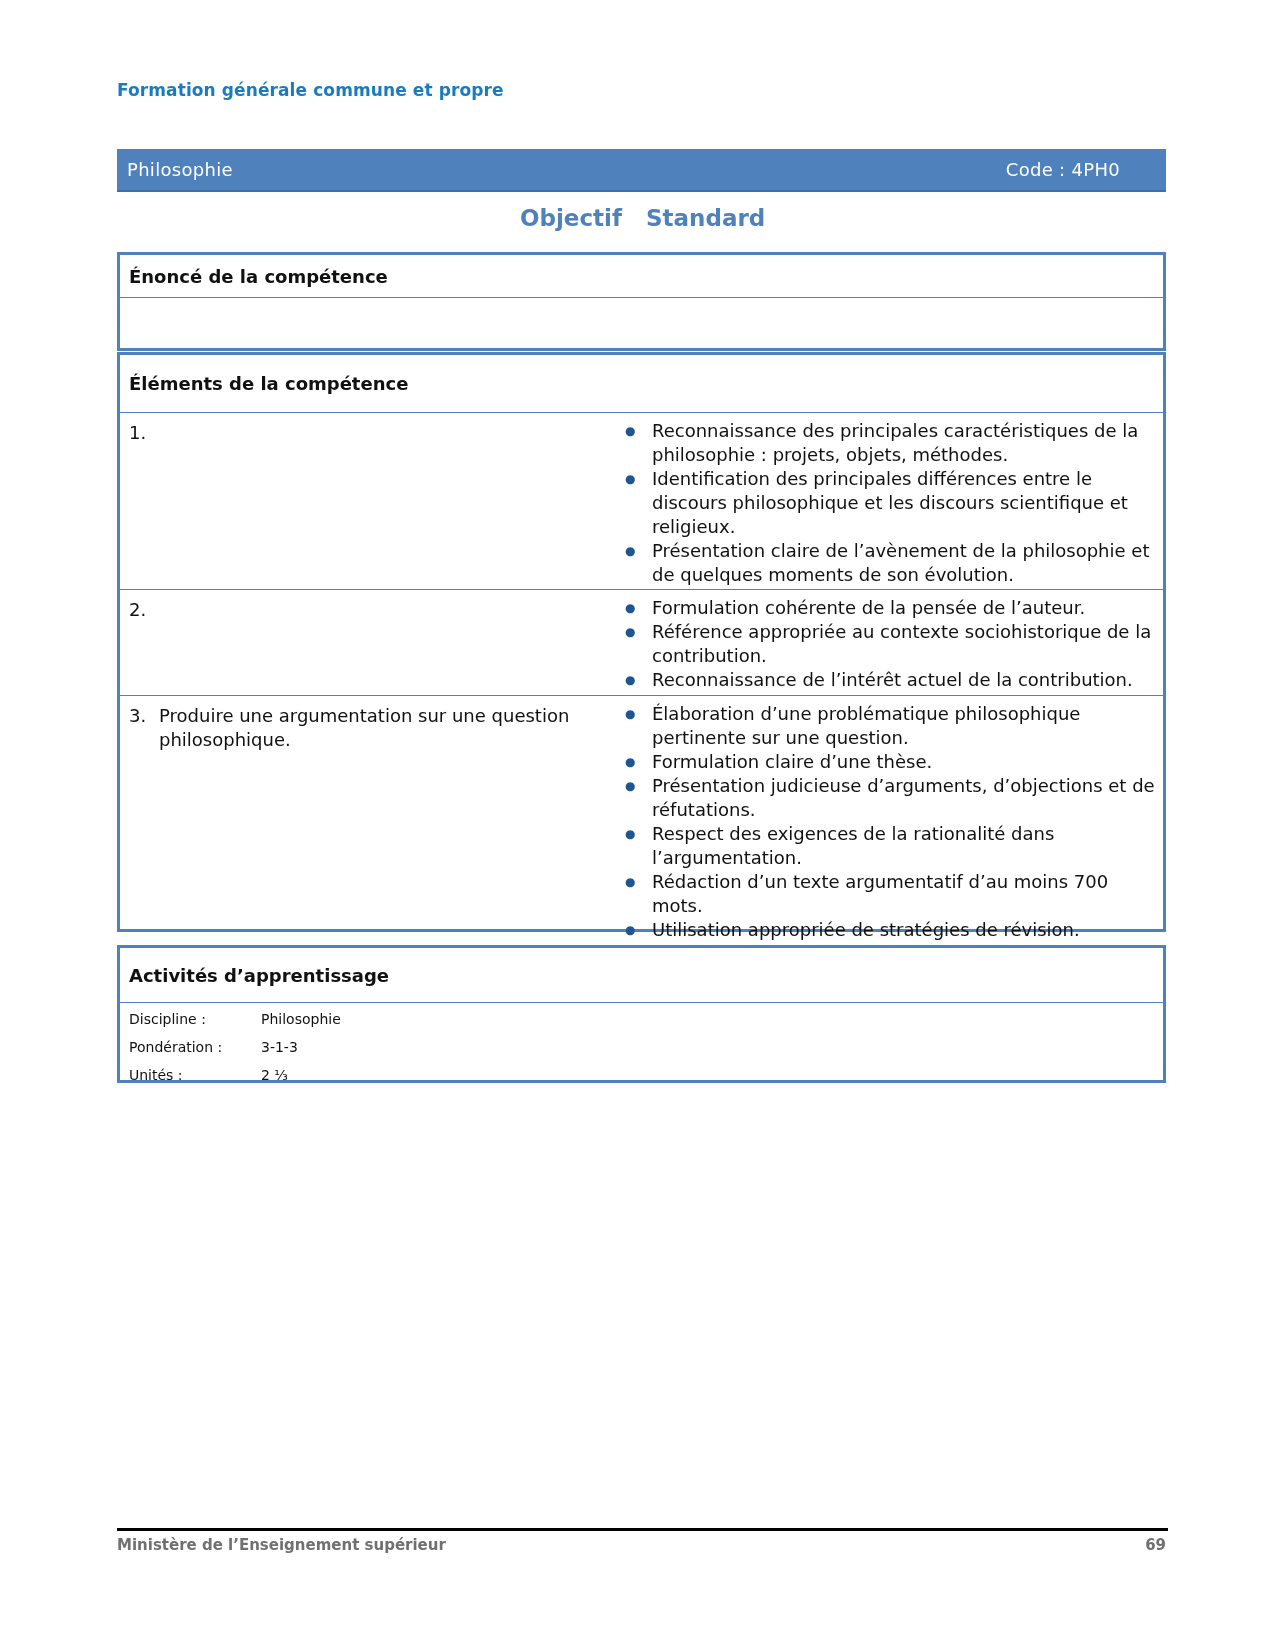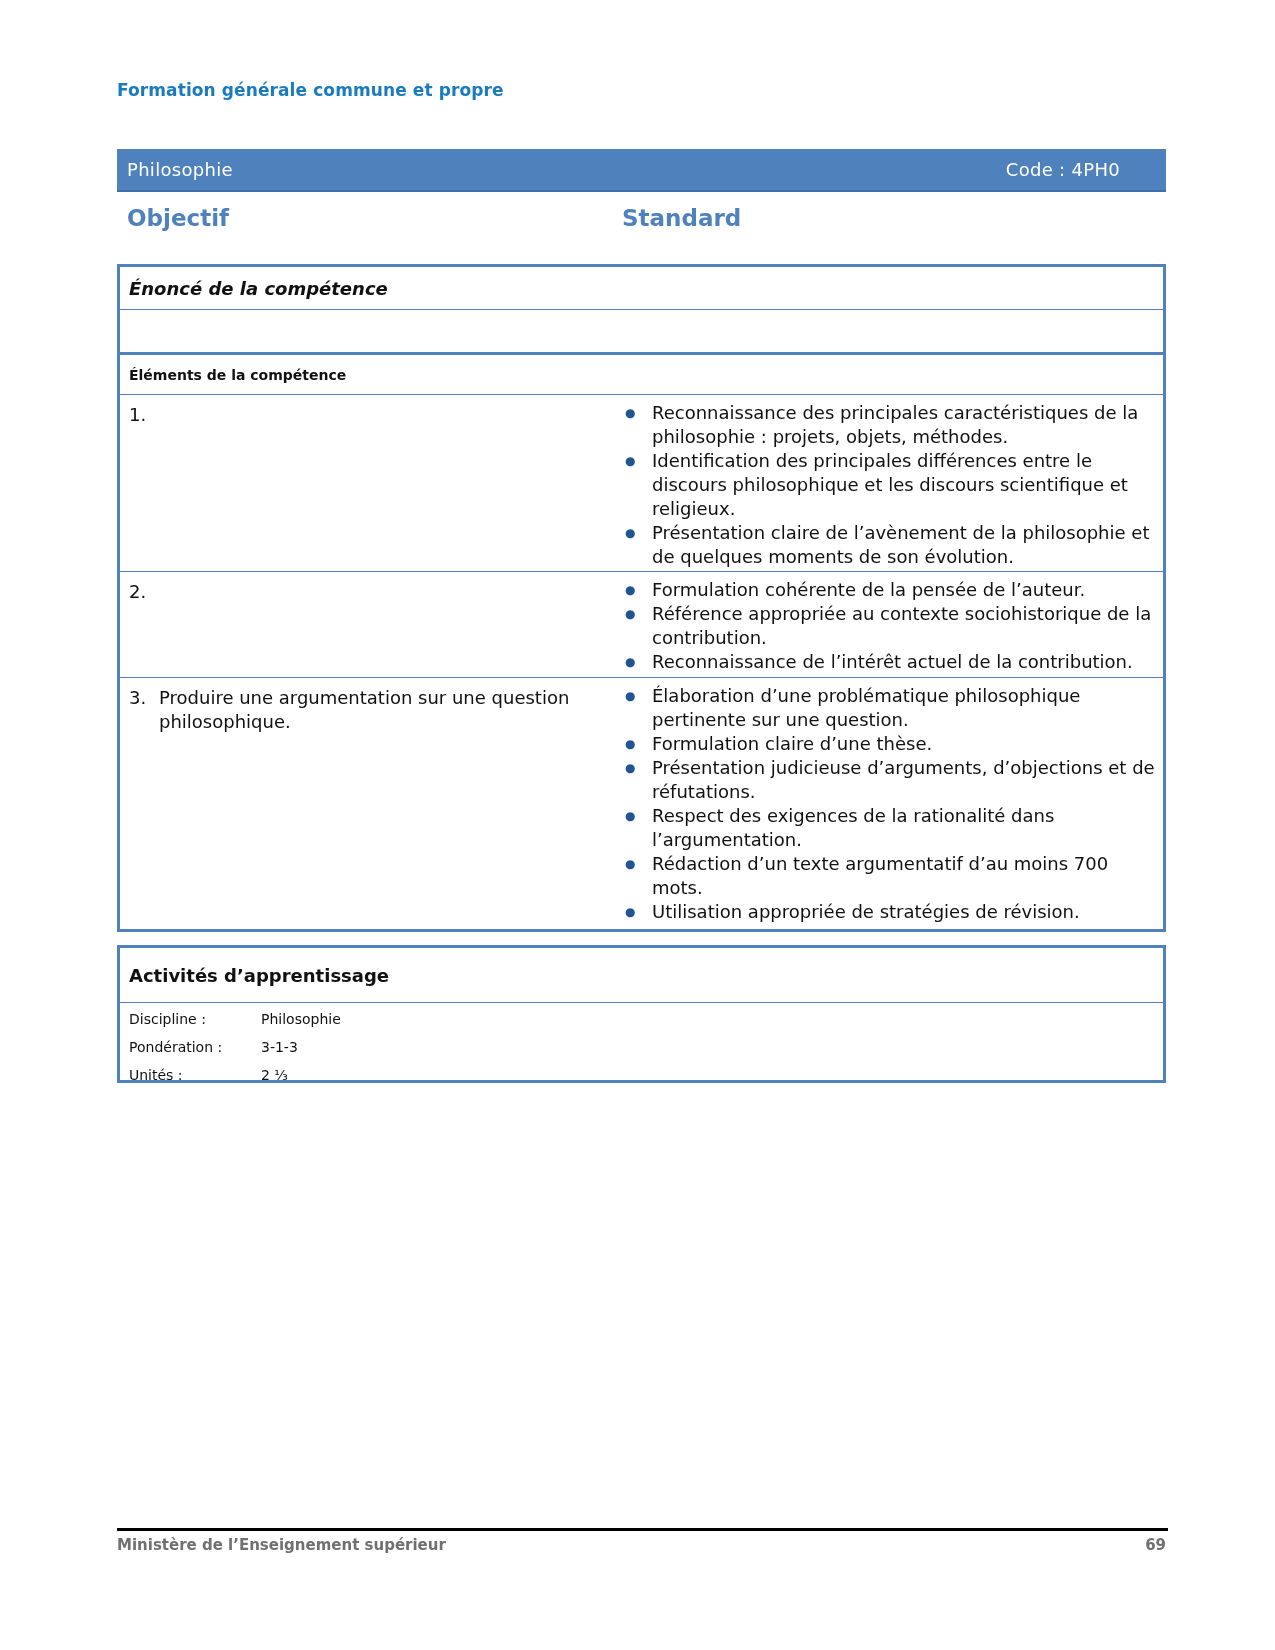--- a/index.html
+++ b/index.html
@@ -2,28 +2,28 @@
 <html><head>
 <meta charset="utf-8">
 <style>
   html, body { margin:0; padding:0; background:#ffffff; }
   body { width:1275px; height:1650px; position:relative; font-family:"DejaVu Sans", sans-serif; color:#111; overflow:hidden; }
   .subtitle { position:absolute; left:117px; top:80px; font-size:17px; color:#1a7bbf; letter-spacing:0.1px;font-weight:bold; }
   .course-bar { position:absolute; left:117px; top:149px; width:1049px; height:43px; background:#4f81bd; color:#fff; font-size:18px; box-sizing:border-box; padding:0 46px 0 10px; display:flex; align-items:center; justify-content:space-between; border-bottom:2px solid #3f6ea8; }
   .course-bar span { letter-spacing:0.3px; }
   .obj-row { position:absolute; left:117px; top:205px; width:1049px; display:flex; }
   .obj-row .h { font-weight:bold; color:#4f81bd; font-size:23px; }
-  .obj-left { width:505px; padding-left:10px; box-sizing:border-box; }
-  .obj-right { padding-left:0; }
+  .obj-left { width:505px; padding-left:10px; box-sizing:border-box;text-align:right; }
+  .obj-right { padding-left:0;margin-left:24px; }
   .box { position:absolute; left:117px; width:1049px; border:3px solid #4f81bd; box-sizing:border-box; background:#fff; }
   .box .head { font-weight:bold; font-size:18px; padding:0 9px; height:43px; display:flex; align-items:center; border-bottom:1.5px solid #4f81bd; box-sizing:border-box; }
   .box .body-line { font-size:18px; padding:0 9px; height:38px; display:flex; align-items:center; }
-  #box-enonce { top:264px; height:99px;font-style:italic; }
+  #box-enonce { top:252px; height:99px; }
   #box-elements { top:352px; height:580px; }
-  .grid-head { display:flex; height:40px; border-bottom:1.5px solid #4f81bd; box-sizing:border-box; font-weight:bold; font-size:14px; }
+  .grid-head { display:flex; height:58px; border-bottom:1.5px solid #4f81bd; box-sizing:border-box; font-weight:bold; font-size:18px; }
   .grid-head div { display:flex; align-items:center; }
   .col-left { width:503px; padding-left:9px; box-sizing:border-box; }
   .col-right { flex:1; padding-left:0; box-sizing:border-box; }
   .el-row { display:flex; border-bottom:1.5px solid #4f81bd; box-sizing:border-box; font-size:18px; line-height:24px; }
   .el-row:last-child { border-bottom:none; }
   .el-row .col-left { display:flex; padding-top:8px; padding-right:14px; }
   .el-row .num { width:30px; flex:none; }
   .el-row .txt { flex:1; }
   .el-row .col-right { padding-top:6px; padding-bottom:2px; padding-right:8px; }
   .crit { display:flex; }

